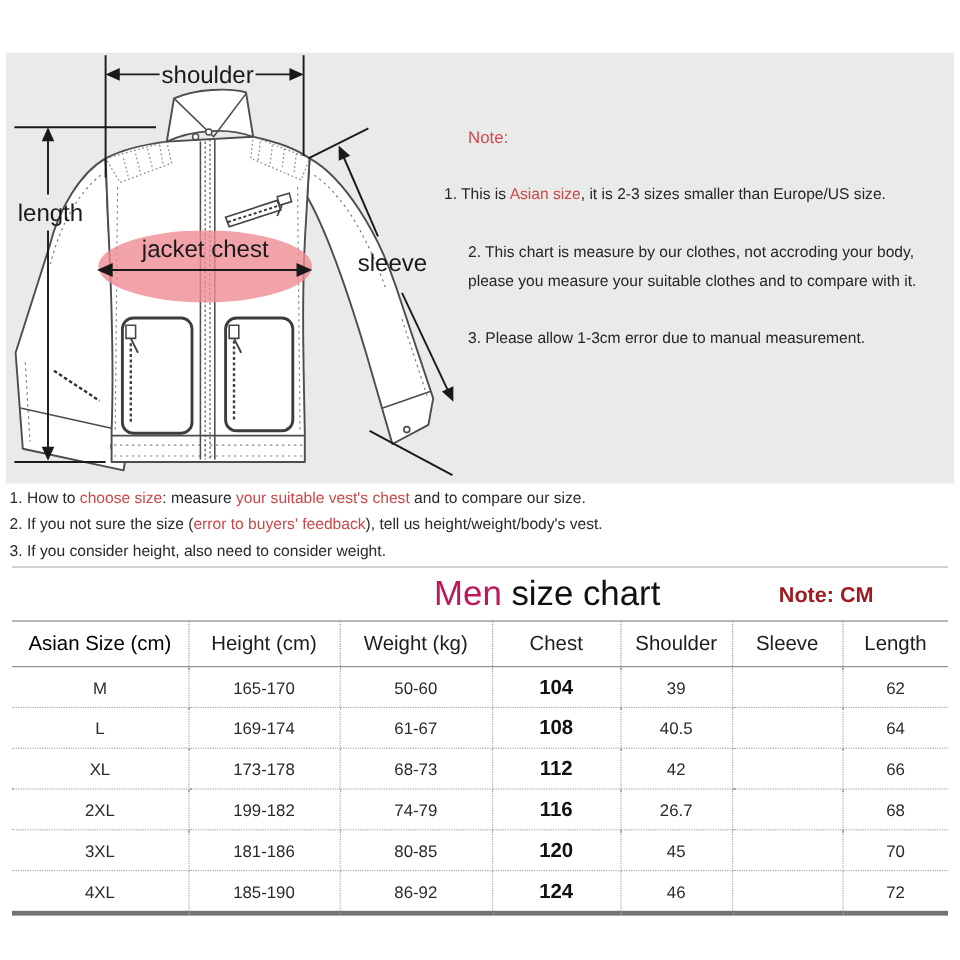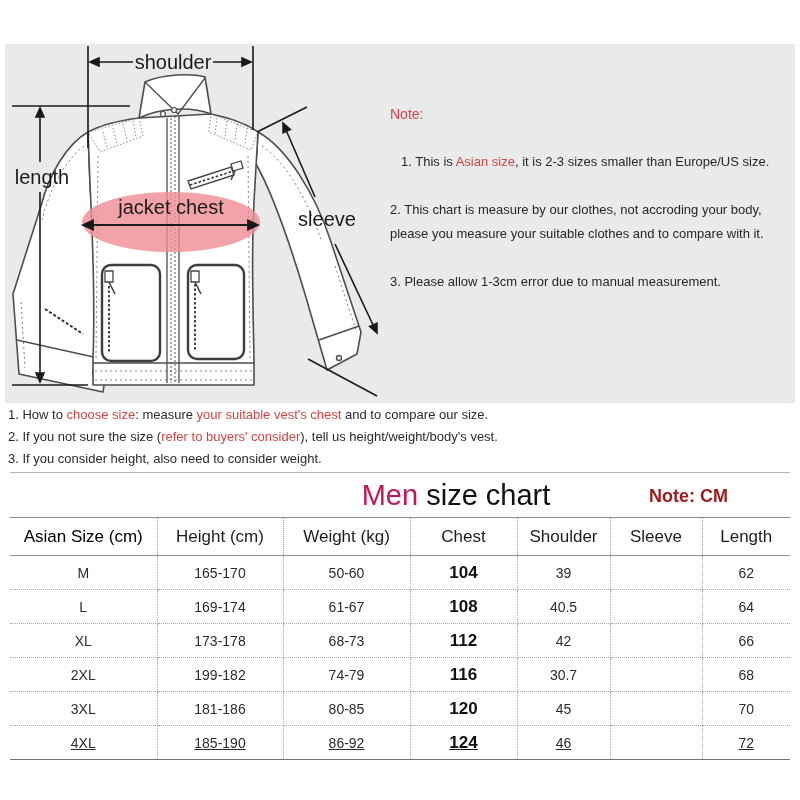--- a/index.html
+++ b/index.html
@@ -3,21 +3,21 @@
 <meta charset="utf-8">
 <style>
   html,body{margin:0;padding:0;background:#fff;}
   .page{position:relative;width:800px;height:800px;background:#ffffff;overflow:hidden;
         font-family:"Liberation Sans",sans-serif;color:#1c1c1c;}
   
   .panel{position:absolute;left:5px;top:44px;width:790px;height:359px;background:#e9eaea;}
   .panel svg{position:absolute;left:0;top:0;}
   .note-line{position:absolute;white-space:nowrap;font-size:13px;color:#262626;}
   .note-title{position:absolute;left:385px;top:62px;font-size:14px;color:#d4464e;text-align:right;}
-  .n1{left:396px;top:110px;}
+  .n1{left:365px;top:110px;}
   .n2a{left:385px;top:158px;}
   .n2b{left:385px;top:182px;}
   .n3{left:385px;top:230px;}
   .red{color:#cc4747;}
   
   .tip{position:absolute;left:8px;white-space:nowrap;font-size:13px;color:#2a2a2a;}
   .t1{top:407px;}
   .t2{top:429px;}
   .t3{top:451px;}
   
@@ -29,21 +29,21 @@
   .unit{position:absolute;right:62px;top:0;height:44px;line-height:46px;
         font-size:18px;font-weight:bold;color:#9e1c20;}
   table{border-collapse:collapse;table-layout:fixed;width:780px;}
   th,td{text-align:center;vertical-align:middle;padding:0;overflow:hidden;}
   th{height:37px;font-weight:normal;font-size:17px;color:#1d1d1d;
      border-bottom:1px solid #909090;border-right:1px dotted #9a9a9a;}
   th:last-child,td:last-child{border-right:none;}
   th.first{color:#000000;}
   td{height:33px;font-size:14px;color:#2b2b2b;
      border-bottom:1px dotted #a8a8a8;border-right:1px dotted #aaaaaa;}
-  tr.last td{border-bottom:1px solid #737373;text-decoration:underline;}
+  tr.last td{border-bottom:4px solid #737373;}
   td.chest{font-weight:bold;font-size:17px;color:#111;}
   
   text{font-family:"Liberation Sans",sans-serif;fill:#1a1a1a;}
 </style>
 </head>
 <body>
 
 <div class="page">
 
   <div class="panel">
@@ -164,21 +164,21 @@
     </svg>
 
     <div class="note-title">Note:</div>
     <div class="note-line n1"><span>1. This is </span><span class="red">Asian size</span><span>, it is 2-3 sizes smaller than Europe/US size.</span></div>
     <div class="note-line n2a">2. This chart is measure by our clothes, not accroding your body,</div>
     <div class="note-line n2b">please you measure your suitable clothes and to compare with it.</div>
     <div class="note-line n3">3. Please allow 1-3cm error due to manual measurement.</div>
   </div>
 
   <div class="tip t1"><span>1. How to </span><span class="red">choose size</span><span>: measure </span><span class="red">your suitable vest's chest</span><span> and to compare our size.</span></div>
-  <div class="tip t2"><span>2. If you not sure the size (</span><span class="red">refer to buyers' consider</span><span>), tell us height/weight/body's vest.</span></div>
+  <div class="tip t2"><span>2. If you not sure the size (</span><span class="red">error to buyers' feedback</span><span>), tell us height/weight/body's vest.</span></div>
   <div class="tip t3">3. If you consider height, also need to consider weight.</div>
 
   <div class="table-wrap">
     <div class="title-row">
       <div class="table-title"><span class="men">Men</span><span> size chart</span></div>
       <div class="unit">Note: CM</div>
     </div>
     <table>
       <colgroup>
           <col style="width:147px">
@@ -226,21 +226,21 @@
           <td class="chest">112</td>
           <td>42</td>
           <td></td>
           <td>66</td>
         </tr>
         <tr>
           <td>2XL</td>
           <td>199-182</td>
           <td>74-79</td>
           <td class="chest">116</td>
-          <td>30.7</td>
+          <td>26.7</td>
           <td></td>
           <td>68</td>
         </tr>
         <tr>
           <td>3XL</td>
           <td>181-186</td>
           <td>80-85</td>
           <td class="chest">120</td>
           <td>45</td>
           <td></td>

